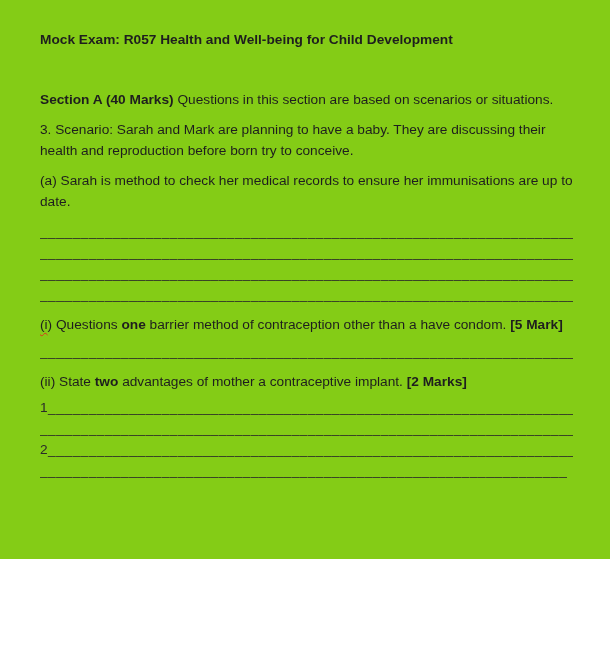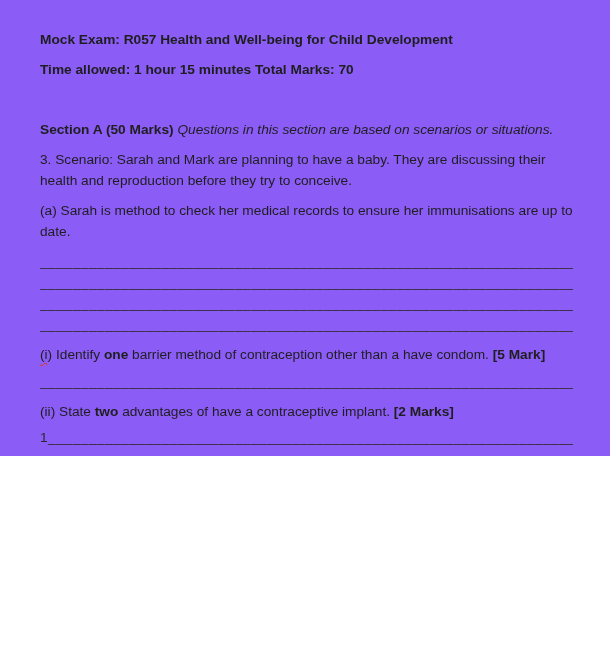--- a/index.html
+++ b/index.html
@@ -3,42 +3,42 @@
 <meta charset="utf-8">
 <style>
   html, body {
     margin: 0;
     padding: 0;
     background: #ffffff;
   }
   .page {
     position: relative;
     width: 610px;
-    height: 456px;
+    height: 559px;
     box-sizing: border-box;
-    background: #8b5cf6;
+    background: #84cc16;
     padding: 29px 37px 0 40px;
     font-family: "Liberation Sans", "DejaVu Sans", sans-serif;
     font-size: 13.7px;
     line-height: 21px;
     color: #1e1e1e;
     overflow: hidden;
   }
   .p {
     margin: 0 0 9px 0;
     white-space: nowrap;
   }
   .p.mb6 { margin-bottom: 6px; }
   .p.mb5 { margin-bottom: 5px; }
   .empty-line {
     height: 21px;
     margin: 0 0 9px 0;
   }
   .seg-b { font-weight: 700; }
-  .seg-i { font-style: italic; }
+  .seg-i { }
   .seg-sq {
     text-decoration: underline;
     text-decoration-style: wavy;
     text-decoration-color: #e0321c;
     text-decoration-thickness: 1px;
     text-underline-offset: 3px;
     text-decoration-skip-ink: none;
   }
   .lines { margin: 0 0 9px 0; }
   .uline {
@@ -52,46 +52,45 @@
   }
   .uline.short { width: 527px; }
 </style>
 </head>
 <body>
 
 <div class="page">
 
   <div class="p"><span class="seg-b">Mock Exam: R057 Health and Well-being for Child Development</span></div>
 
-  <div class="p"><span class="seg-b">Time allowed: 1 hour 15 minutes Total Marks: 70</span></div>
 
   <div class="empty-line"></div>
 
-  <div class="p"><span class="seg-b">Section A (50 Marks) </span><span class="seg-i">Questions in this section are based on scenarios or situations.</span></div>
+  <div class="p"><span class="seg-b">Section A (40 Marks) </span><span class="seg-i">Questions in this section are based on scenarios or situations.</span></div>
 
-  <div class="p"><span>3. Scenario: Sarah and Mark are planning to have a baby. They are discussing their</span><br><span>health and reproduction before they try to conceive.</span></div>
+  <div class="p"><span>3. Scenario: Sarah and Mark are planning to have a baby. They are discussing their</span><br><span>health and reproduction before born try to conceive.</span></div>
 
   <div class="p"><span>(a) Sarah is method to check her medical records to ensure her immunisations are up to</span><br><span>date.</span></div>
 
 
   <div class="lines">
     <div class="uline">___________________________________________________________________________</div>
     <div class="uline">___________________________________________________________________________</div>
     <div class="uline">___________________________________________________________________________</div>
     <div class="uline">___________________________________________________________________________</div>
   </div>
 
 
-  <div class="p mb6"><span class="seg-sq">(i</span><span>) Identify </span><span class="seg-b">one</span><span> barrier method of contraception other than a have condom. </span><span class="seg-b">[5 Mark]</span></div>
+  <div class="p mb6"><span class="seg-sq">(i</span><span>) Questions </span><span class="seg-b">one</span><span> barrier method of contraception other than a have condom. </span><span class="seg-b">[5 Mark]</span></div>
 
   <div class="lines">
     <div class="uline">___________________________________________________________________________</div>
   </div>
 
-  <div class="p mb5"><span>(ii) State </span><span class="seg-b">two</span><span> advantages of have a contraceptive implant. </span><span class="seg-b">[2 Marks]</span></div>
+  <div class="p mb5"><span>(ii) State </span><span class="seg-b">two</span><span> advantages of mother a contraceptive implant. </span><span class="seg-b">[2 Marks]</span></div>
 
   <div class="lines">
     <div class="uline">1___________________________________________________________________________</div>
     <div class="uline">___________________________________________________________________________</div>
     <div class="uline">2___________________________________________________________________________</div>
     <div class="uline short">__________________________________________________________________________</div>
   </div>
 
 </div>
 

